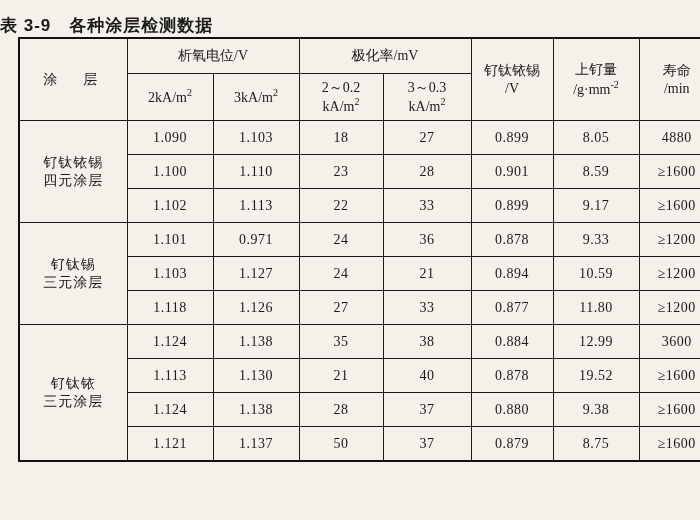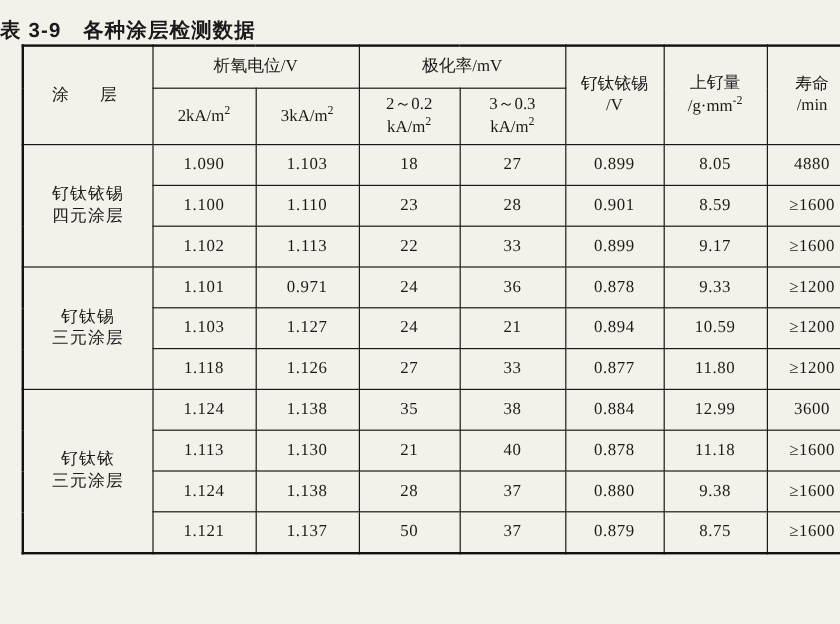--- a/index.html
+++ b/index.html
@@ -224,21 +224,21 @@
           <td class="body-cell numcell">0.884</td>
           <td class="body-cell numcell">12.99</td>
           <td class="body-cell numcell">3600</td>
         </tr>
         <tr>
           <td class="body-cell numcell">1.113</td>
           <td class="body-cell numcell">1.130</td>
           <td class="body-cell numcell">21</td>
           <td class="body-cell numcell">40</td>
           <td class="body-cell numcell">0.878</td>
-          <td class="body-cell numcell">11.18</td>
+          <td class="body-cell numcell">19.52</td>
           <td class="body-cell numcell">≥1600</td>
         </tr>
         <tr>
           <td class="body-cell numcell">1.124</td>
           <td class="body-cell numcell">1.138</td>
           <td class="body-cell numcell">28</td>
           <td class="body-cell numcell">37</td>
           <td class="body-cell numcell">0.880</td>
           <td class="body-cell numcell">9.38</td>
           <td class="body-cell numcell">≥1600</td>

